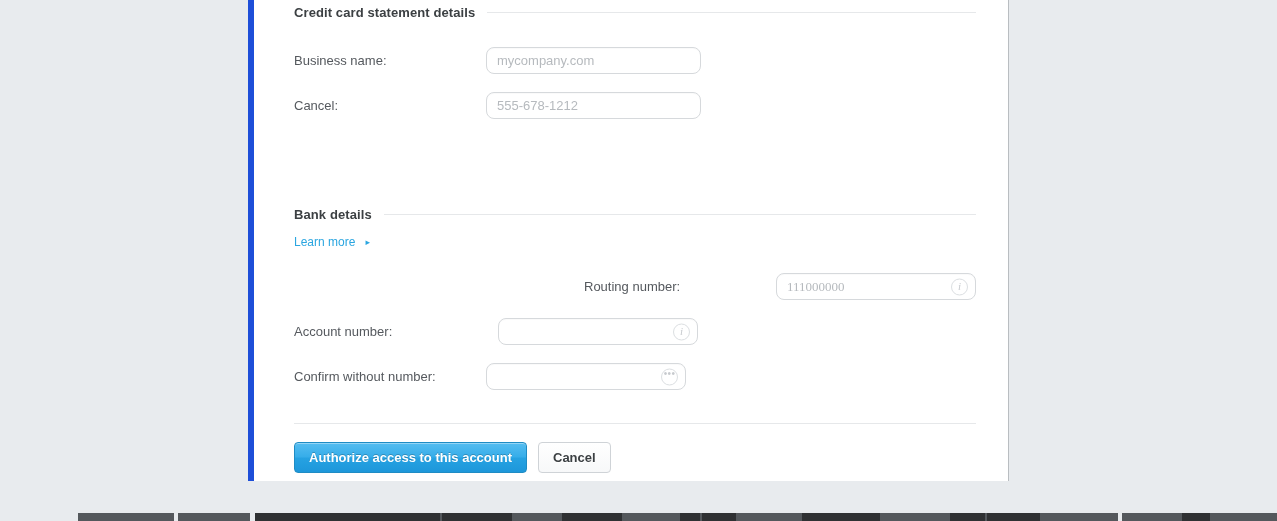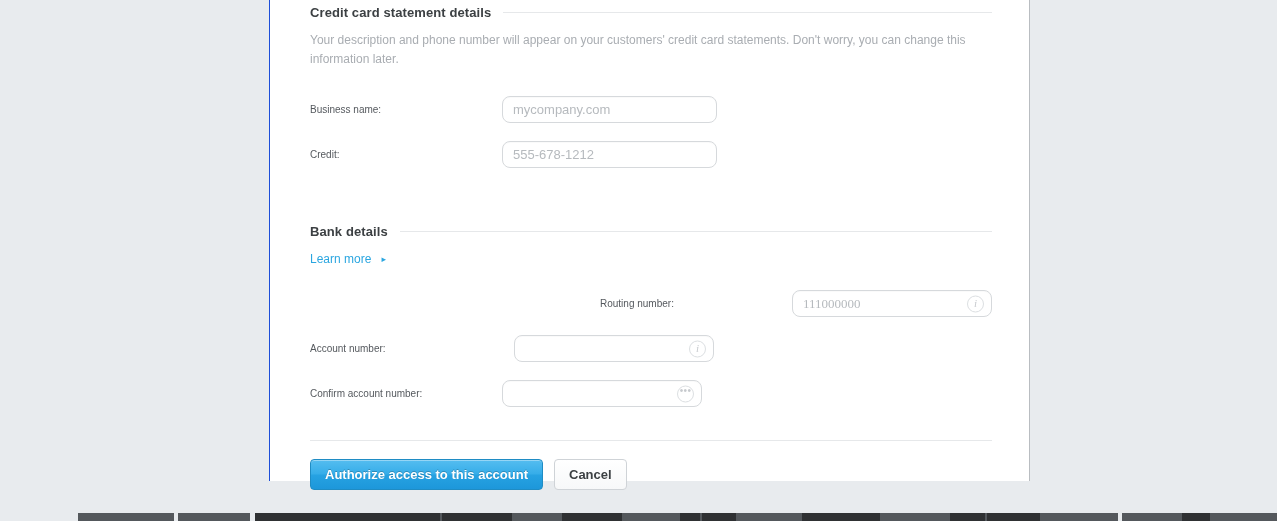--- a/index.html
+++ b/index.html
@@ -19,26 +19,26 @@
   .viewport {
     position: relative;
     width: 1277px;
     height: 521px;
     background: #e8ebee;
   }
 
   
   .content-panel {
     position: absolute;
-    left: 269px;
+    left: 248px;
     top: 0;
     width: 761px;
     height: 481px;
     background: #ffffff;
-    border-left: 1px solid #1d4ed8;
+    border-left: 6px solid #1d4ed8;
     border-right: 1px solid #b9bdc1;
     box-sizing: border-box;
   }
 
   
   .bottom-strip {
     position: absolute;
     left: 0;
     top: 513px;
     width: 1277px;
@@ -112,21 +112,21 @@
   }
 
   
   .field-row {
     display: flex;
     align-items: center;
   }
   .field-label {
     width: 192px;
     flex: 0 0 192px;
-    font-size: 10px;
+    font-size: 13px;
     color: #55595e;
     line-height: 16px;
   }
 
   .input-wrap {
     position: relative;
     display: inline-block;
   }
 
   .text-input {
@@ -232,38 +232,37 @@
 
   <div class="content-panel">
     <div class="form-area">
 
       
       <div class="section-head" style="margin-top:5px;">
         <span class="title">Credit card statement details</span>
         <span class="rule"></span>
       </div>
 
-      <div class="section-desc">Your description and phone number will appear on your customers' credit card statements. Don't worry, you can change this information later.</div>
 
       <div class="field-row" style="margin-top:27px;">
         <span class="field-label">Business name:</span>
         <span class="input-wrap">
           <input class="text-input w-statement" type="text" placeholder="mycompany.com" style="">
         </span>
       </div>
 
       <div class="field-row" style="margin-top:18px;">
-        <span class="field-label">Credit:</span>
+        <span class="field-label">Cancel:</span>
         <span class="input-wrap">
           <input class="text-input w-statement" type="text" placeholder="555-678-1212" style="">
         </span>
       </div>
 
       
-      <div class="section-head" style="margin-top:56px;text-align:center;">
+      <div class="section-head" style="margin-top:88px;text-align:center;">
         <span class="title">Bank details</span>
         <span class="rule"></span>
       </div>
 
 
       <a class="learn-more">
         <span>Learn more</span>
         <span class="arrow">▸</span>
       </a>
 
@@ -282,21 +281,21 @@
         <span class="field-label">Account number:</span>
         <span class="input-wrap">
           <input class="text-input w-bank" type="text" placeholder="" style="">
           <span class="field-icon">
             <span class="glyph-i">i</span>
           </span>
         </span>
       </div>
 
       <div class="field-row" style="margin-top:18px;">
-        <span class="field-label">Confirm account number:</span>
+        <span class="field-label">Confirm without number:</span>
         <span class="input-wrap">
           <input class="text-input w-bank" type="text" placeholder="" style="">
           <span class="field-icon">
             <span class="glyph-dots">•••</span>
           </span>
         </span>
       </div>
 
       
       <div class="form-divider" style="margin-top:33px;"></div>

